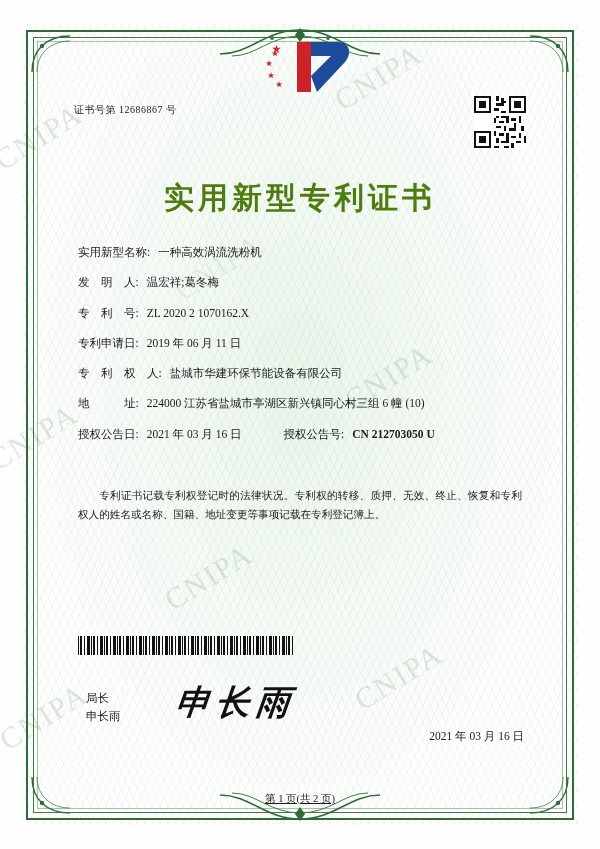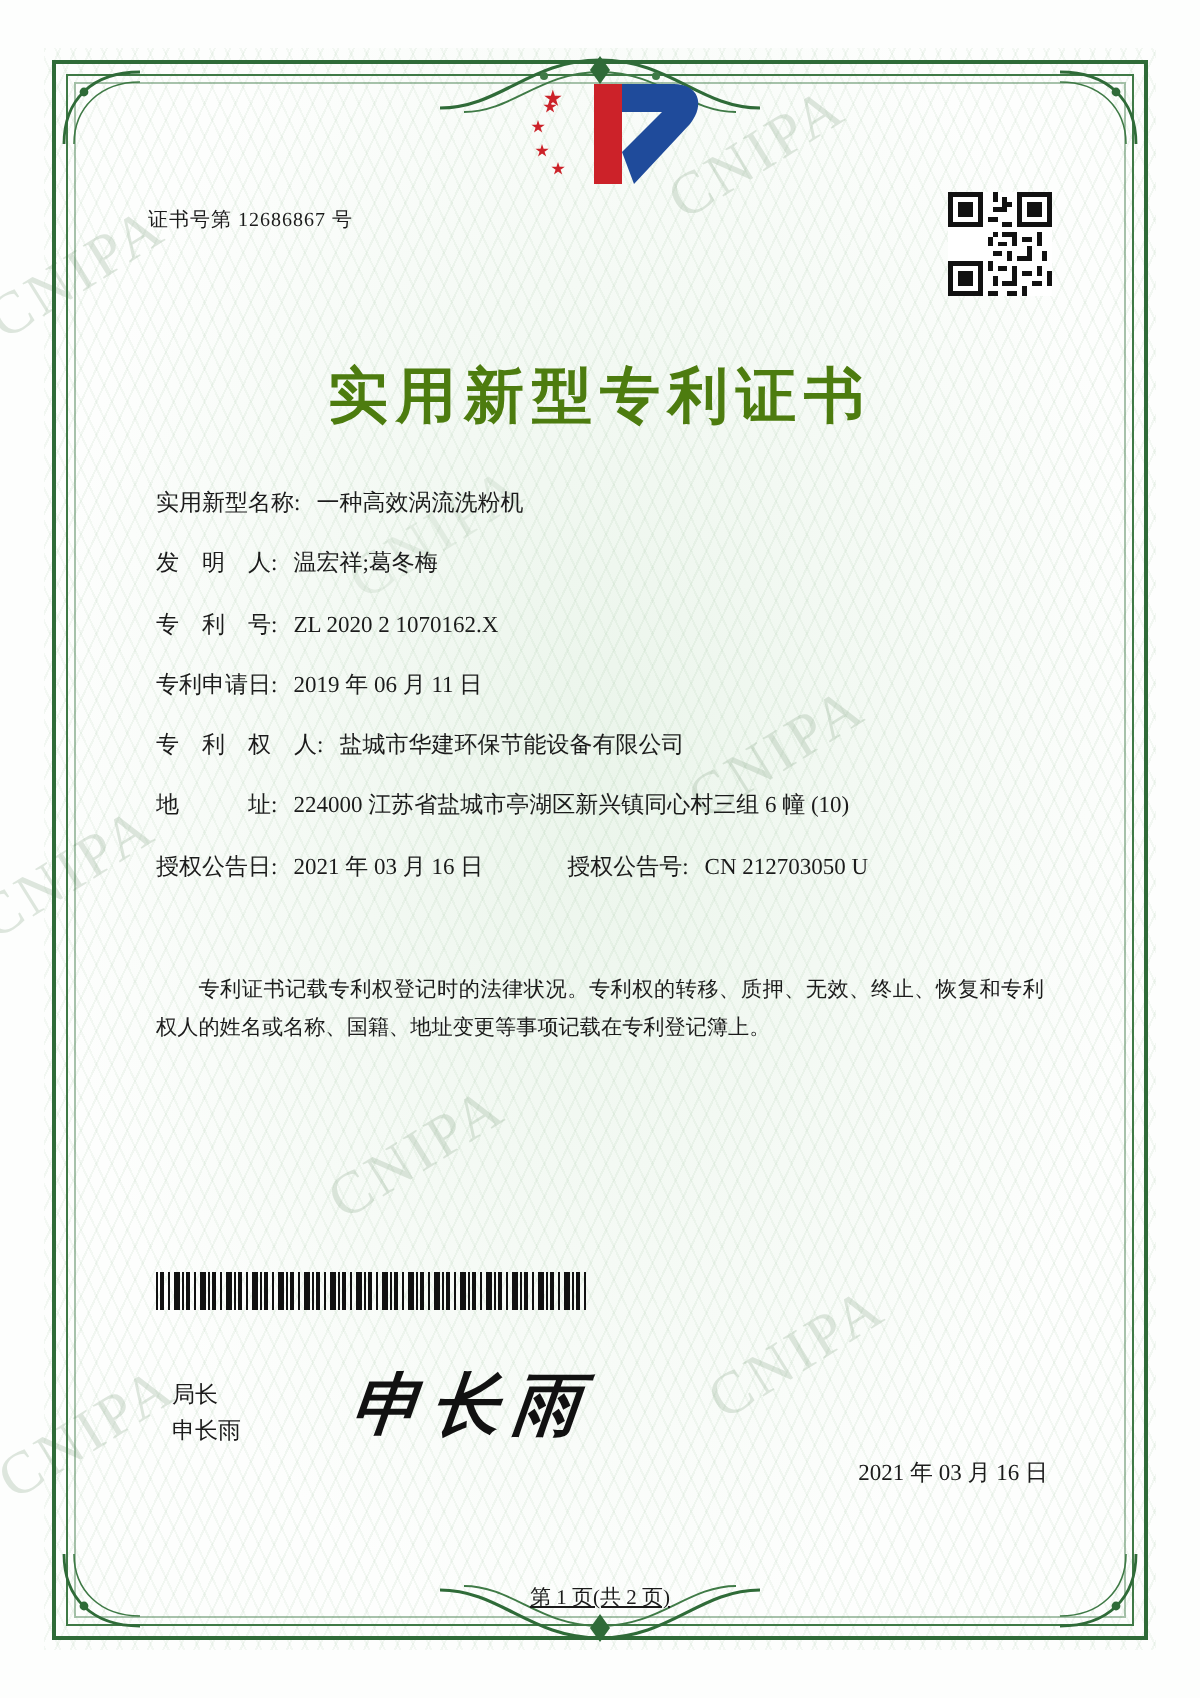--- a/index.html
+++ b/index.html
@@ -169,20 +169,21 @@
     margin-left: 8px;
     white-space: nowrap;
   }
   .field-row.two .field-label2 {
     margin-left: 42px;
     white-space: nowrap;
   }
   .field-row.two .field-value2 {
     margin-left: 8px;
     white-space: nowrap;
+    font-weight: bold;
   }
 
   .body-text {
     position: absolute;
     left: 78px;
     top: 487px;
     width: 444px;
     font-size: 10.6px;
     line-height: 1.75;
     text-align: justify;

